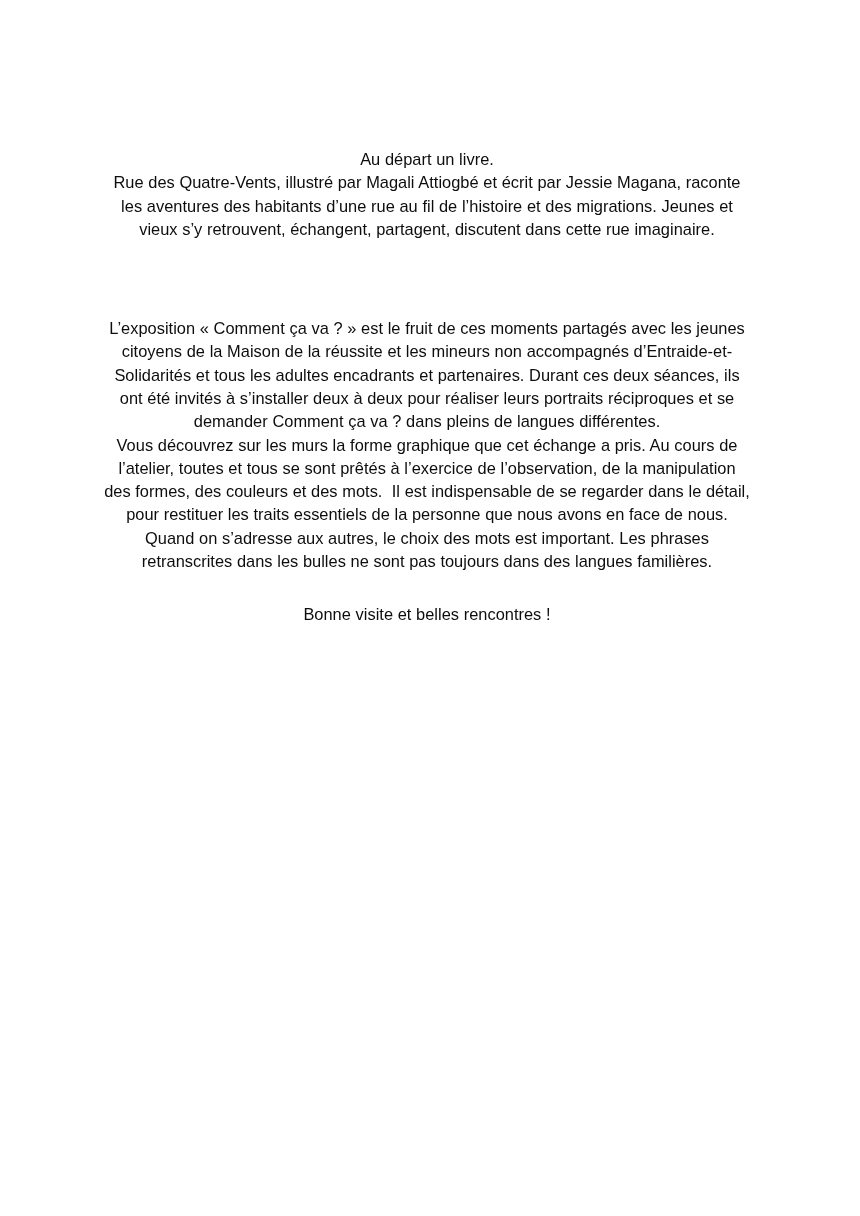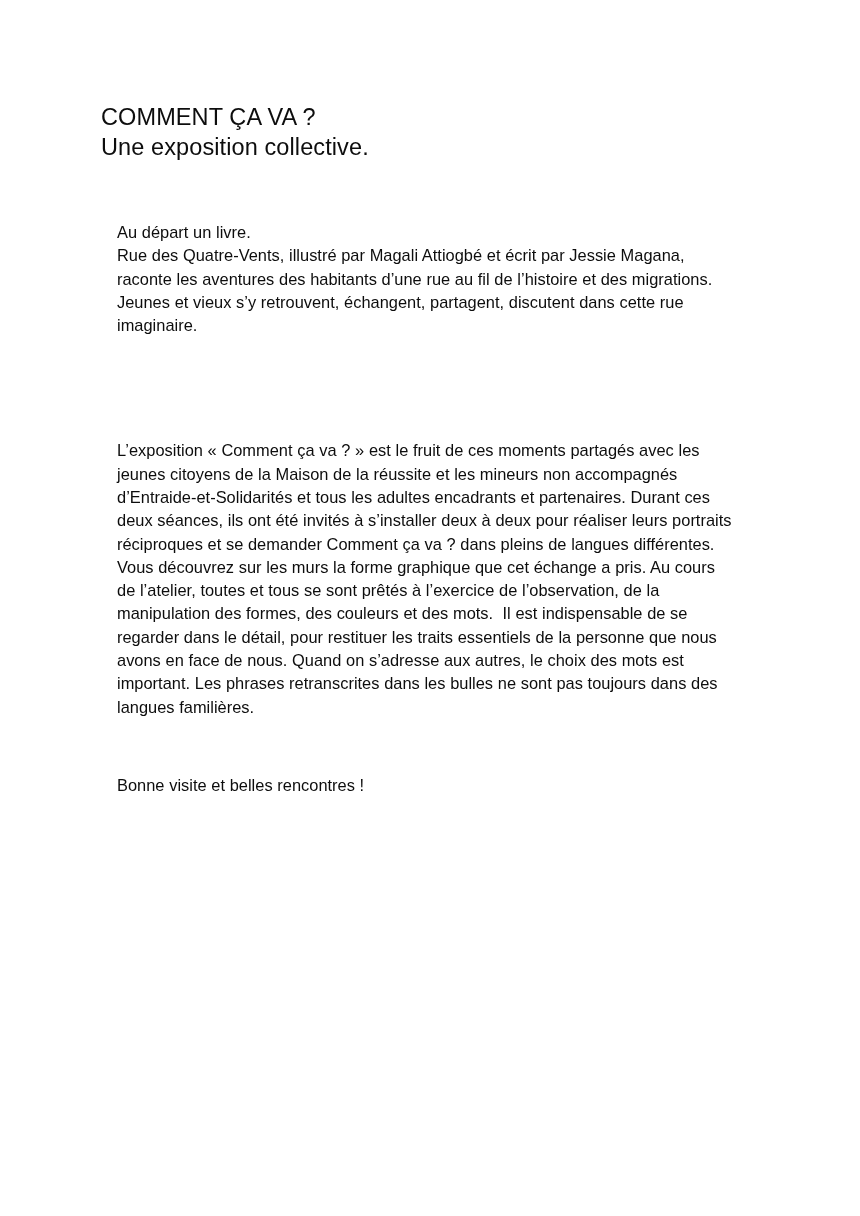--- a/index.html
+++ b/index.html
@@ -45,41 +45,38 @@
     margin: 0;
     white-space: nowrap;
   }
   .title-block {
     margin-bottom: 0;
   }
   .body-block {
     font-size: 16.4px;
     line-height: 23.3px;
     letter-spacing: 0.02px;
-    margin: 16px;
+    margin: 3px;
     white-space: pre-wrap;
     word-spacing: 0.1px;
+    text-align: center;
   }
   .spacer-para {
     height: 23.3px;
   }
   .spacer-title {
     height: 43px;
   }
 </style>
 </head>
 <body>
 
 <div class="page">
   <div class="content">
 
-    <div class="title-block">
-      <h1 class="doc-title">COMMENT ÇA VA ?</h1>
-      <h2 class="doc-subtitle">Une exposition collective.</h2>
-    </div>
 
     <div class="spacer-title"></div>
 
     <p class="body-block">Au départ un livre.
 Rue des Quatre-Vents, illustré par Magali Attiogbé et écrit par Jessie Magana, raconte les aventures des habitants d’une rue au fil de l’histoire et des migrations. Jeunes et vieux s’y retrouvent, échangent, partagent, discutent dans cette rue imaginaire.</p>
 
     <div class="spacer-para"></div>
 
 
     <div class="spacer-para"></div>

